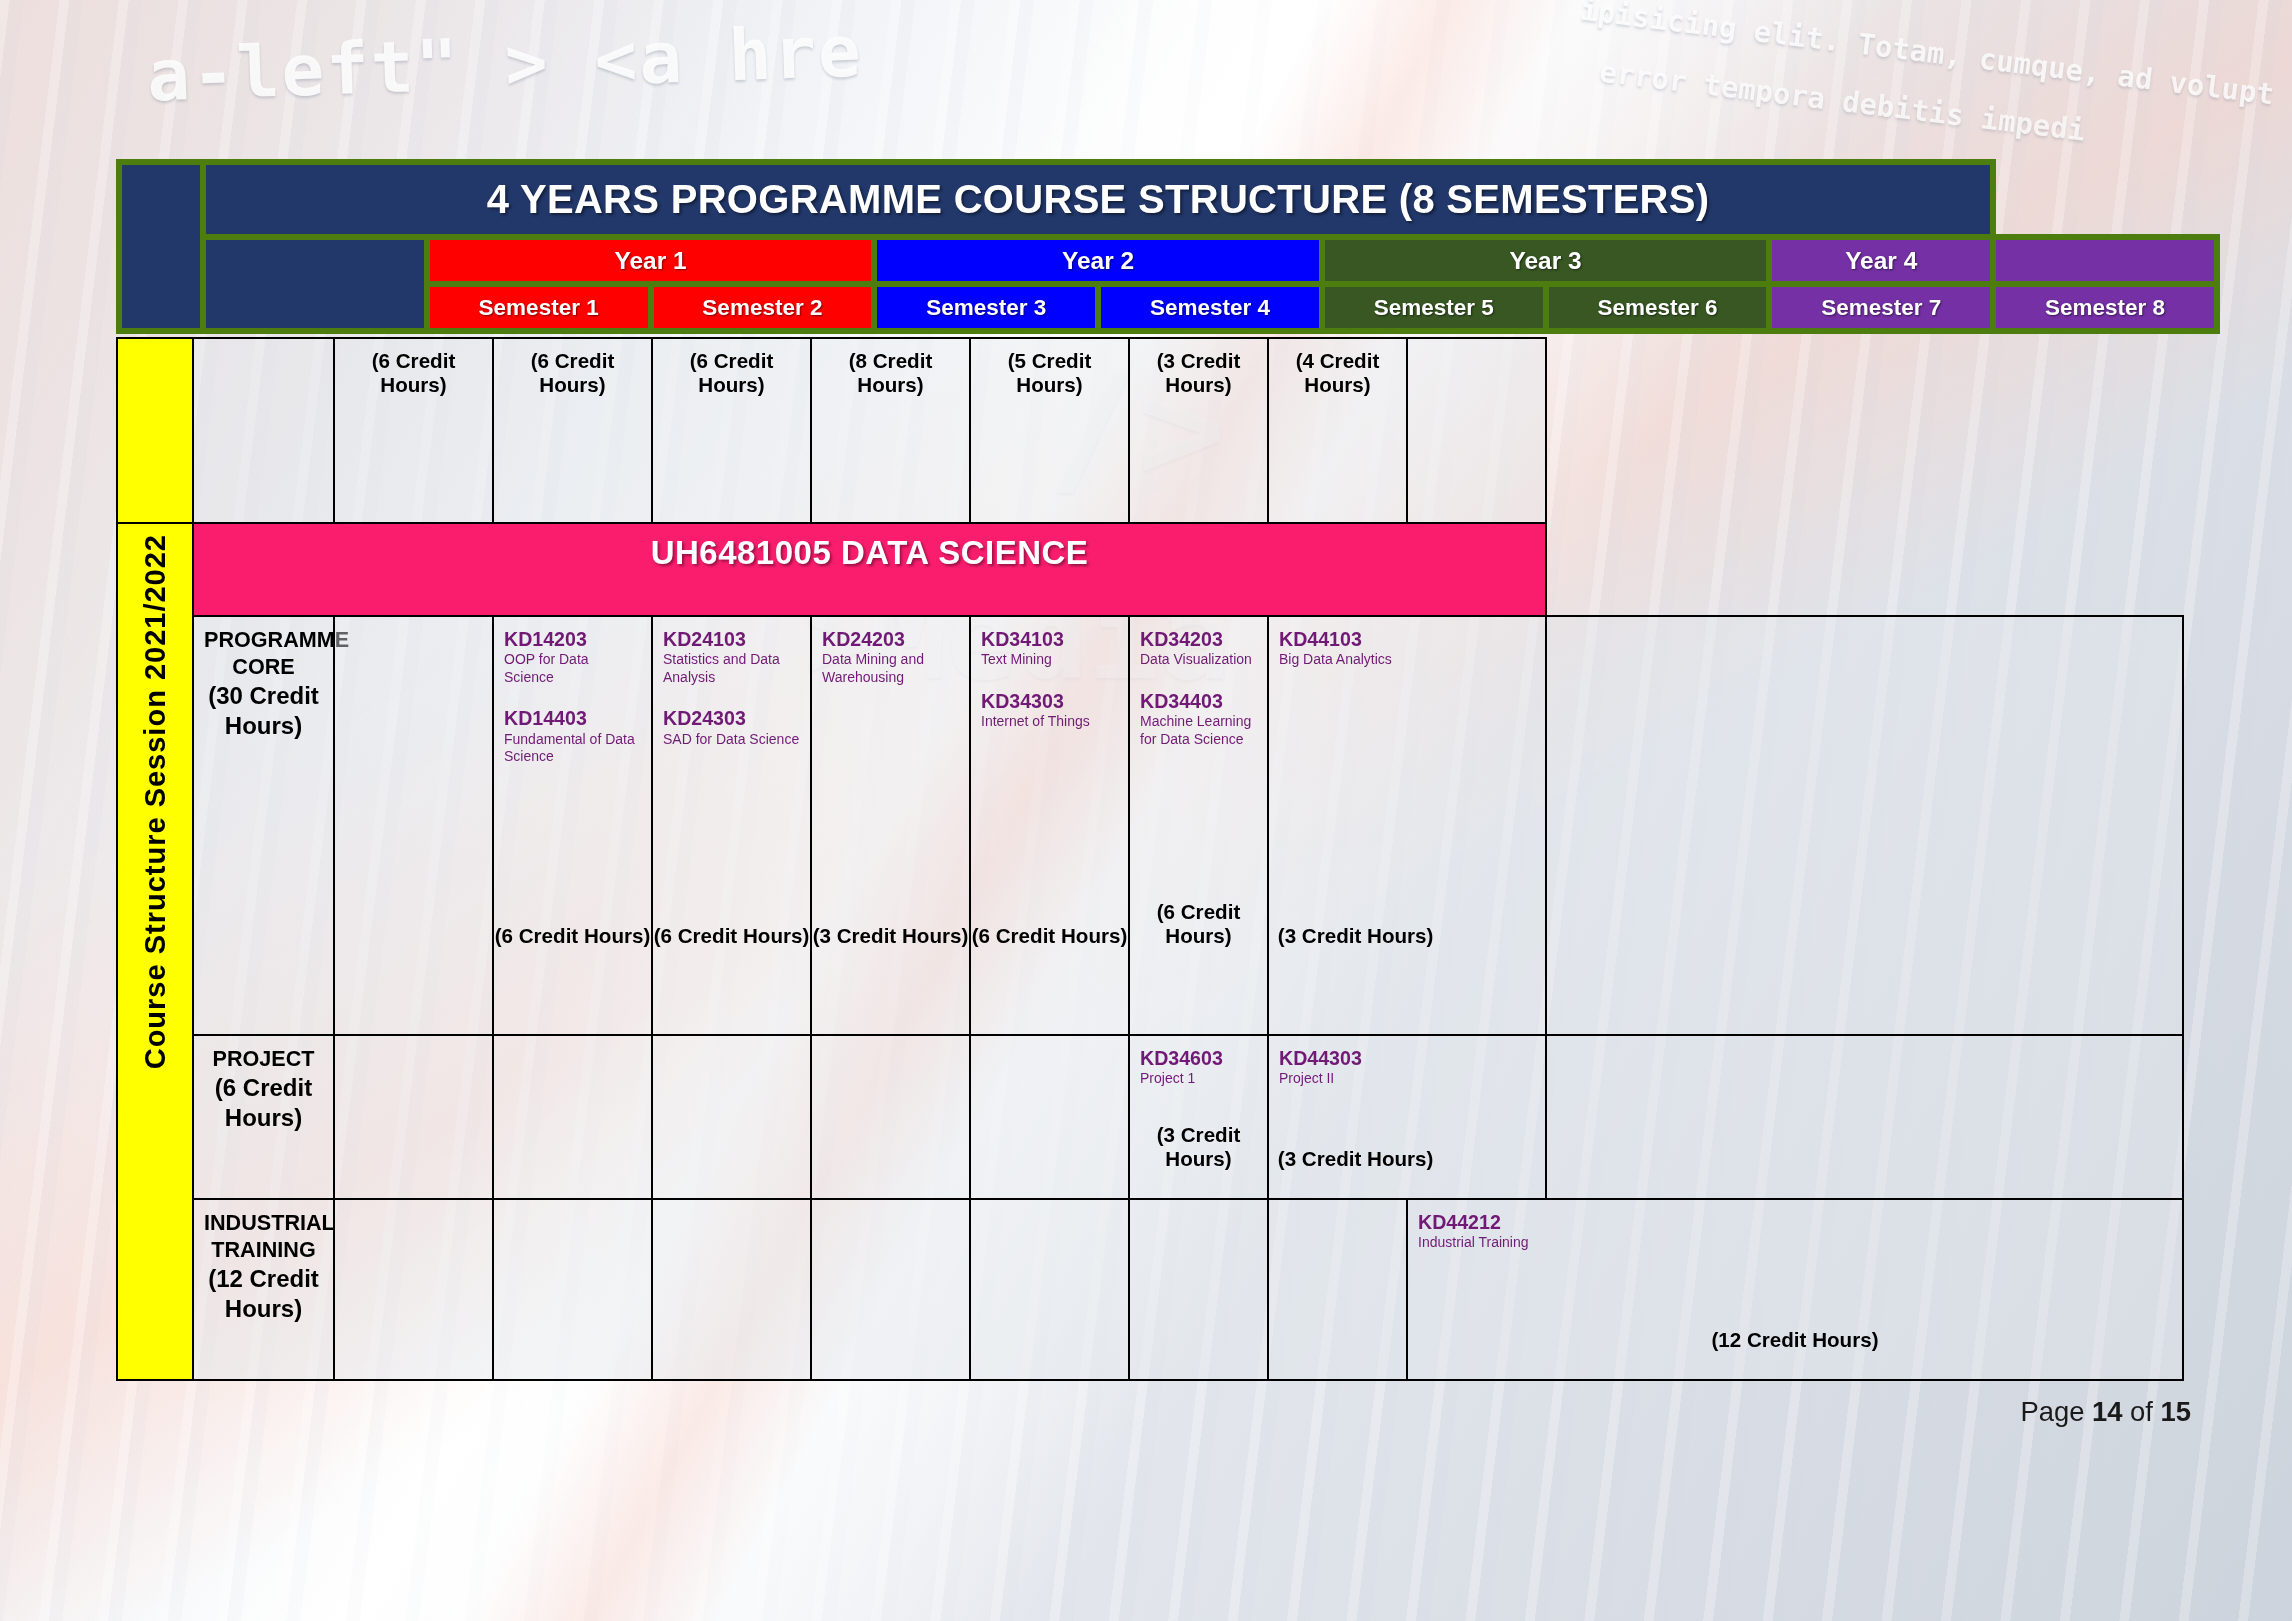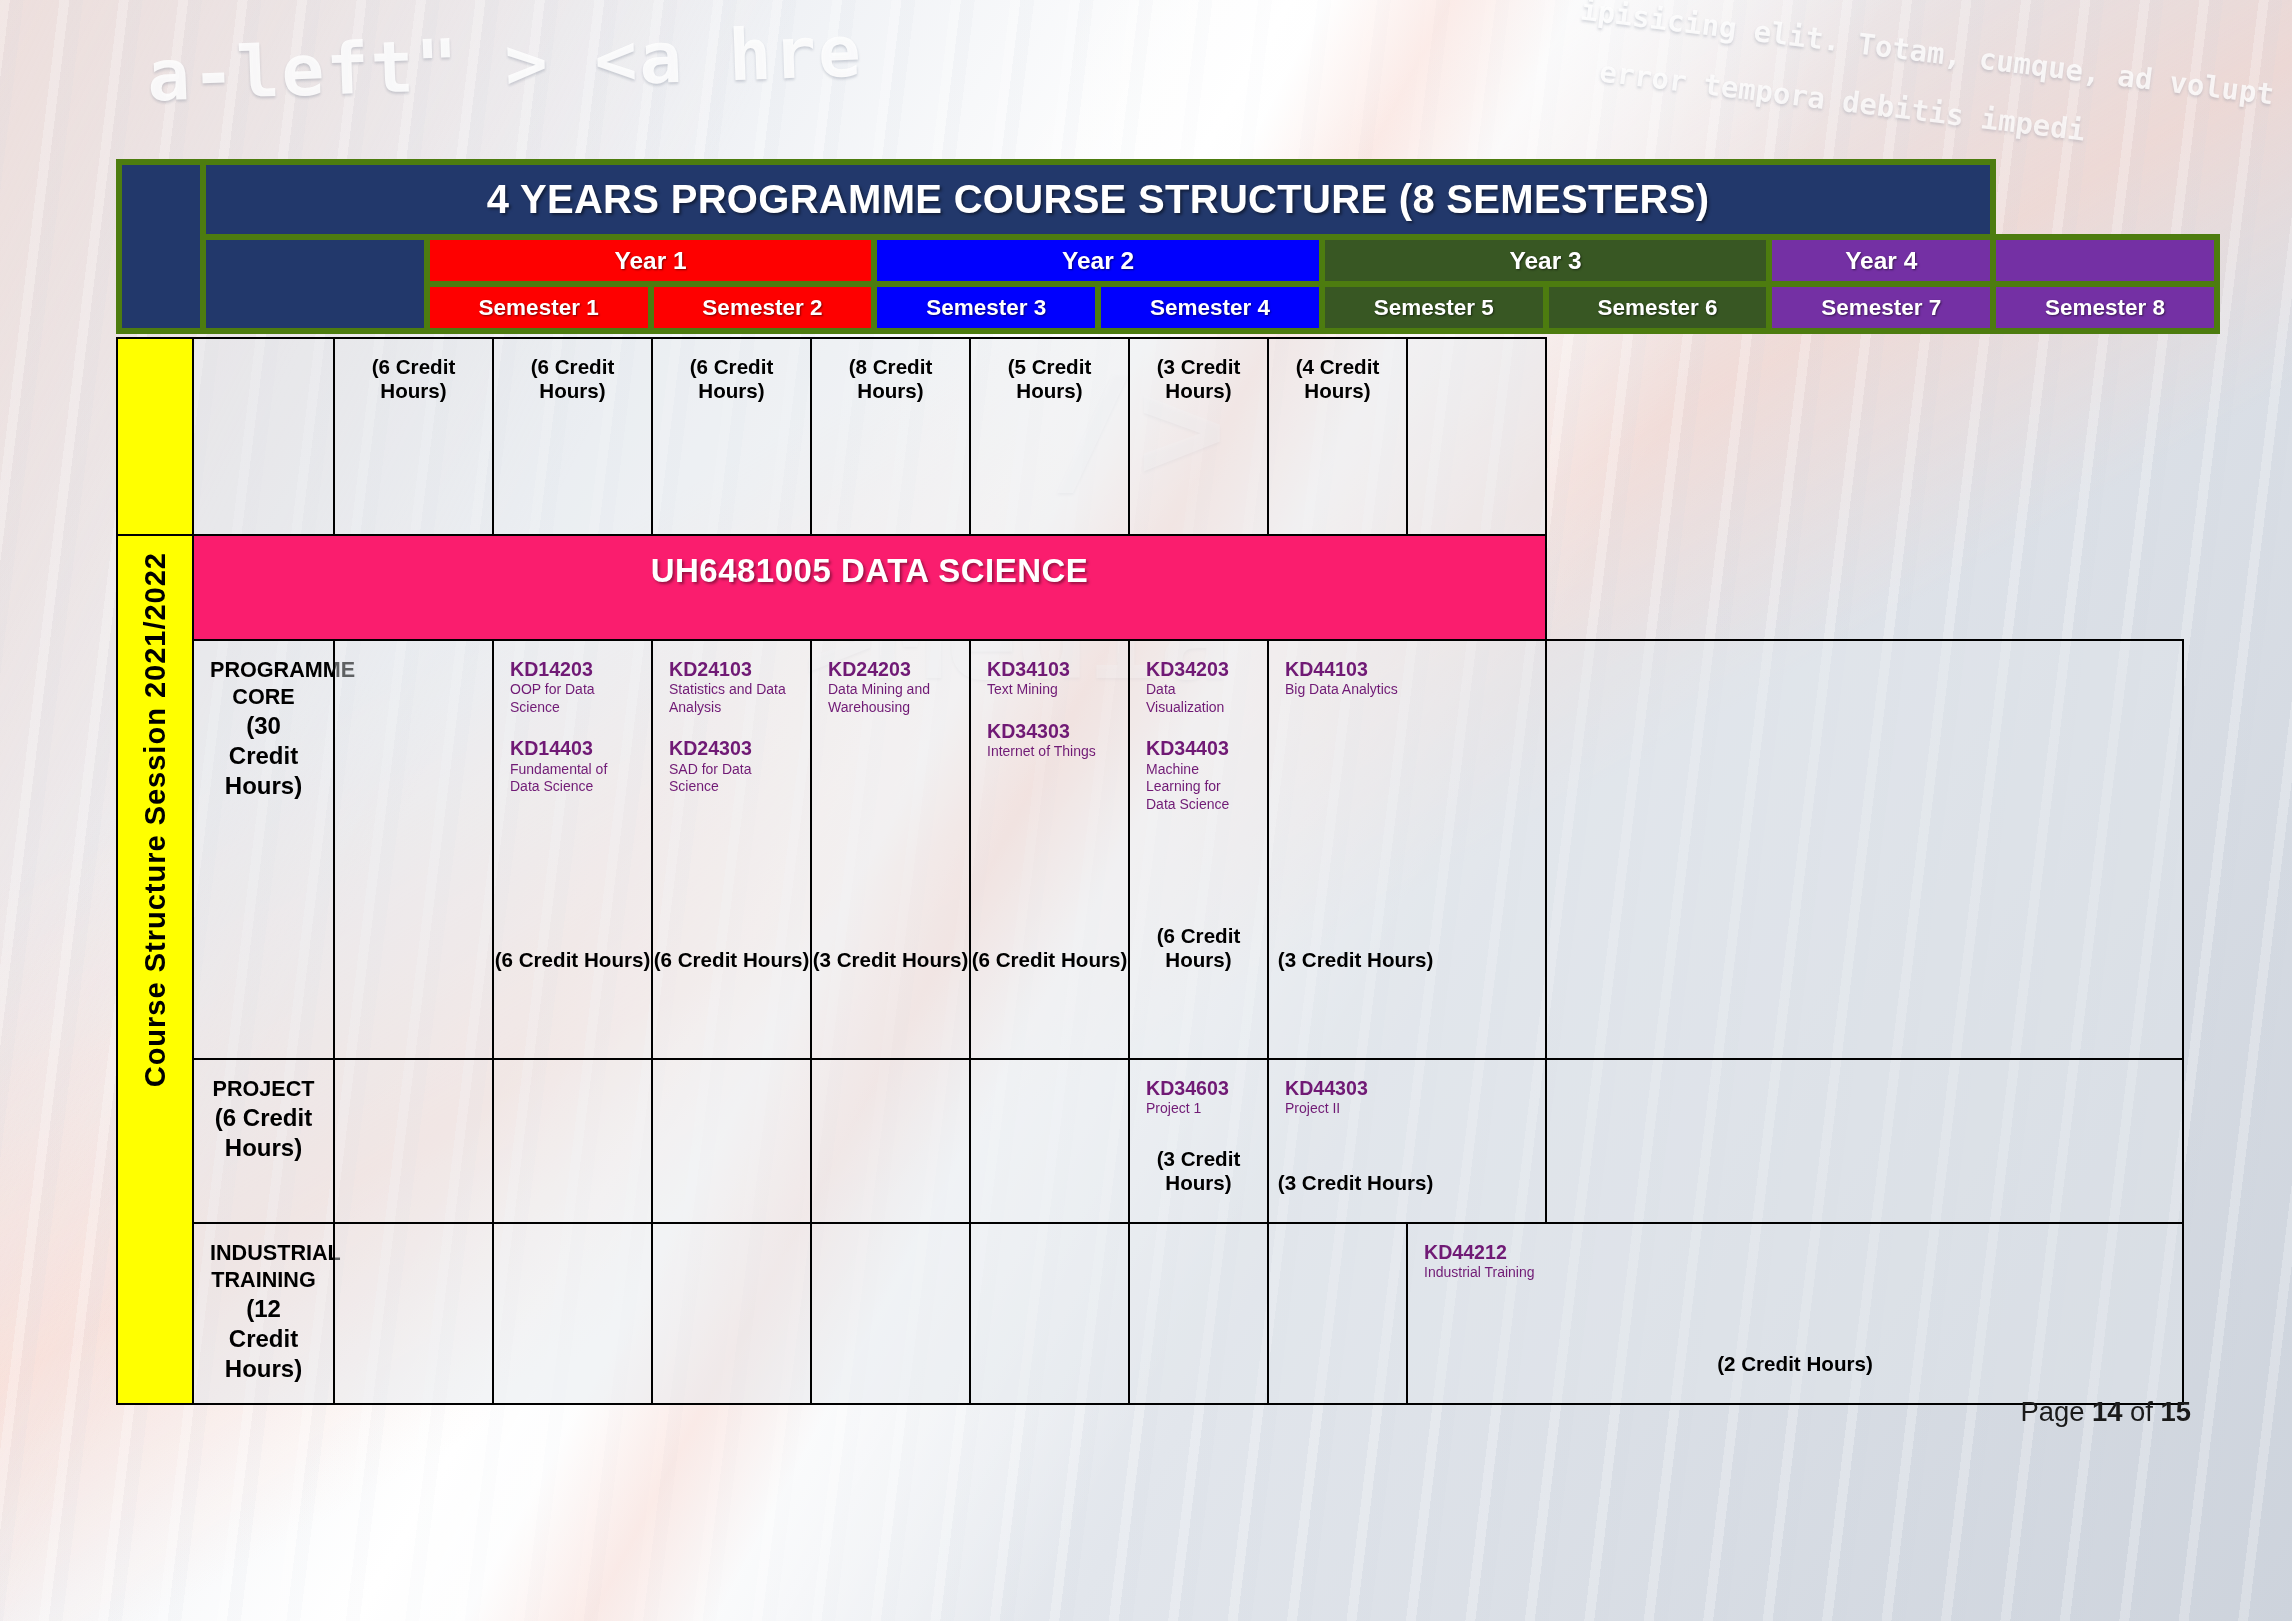--- a/index.html
+++ b/index.html
@@ -54,21 +54,21 @@
   .hdr .yr{height:41px;font-size:24.5px;}
   .hdr .sem{height:41px;font-size:22.5px;}
   .y1{background:#fe0000;}
   .y2{background:#0000fe;}
   .y3{background:#385723;}
   .y4{background:#7430a4;}
 
   
   .main{position:absolute;left:116px;top:337px;width:2068px;}
   .main table{border-collapse:collapse;width:100%;table-layout:fixed;}
-  .main td{border:2.9px solid #000;padding:16px;vertical-align:top;background:rgba(226,230,236,.42);}
+  .main td{border:2.9px solid #000;padding:10px;vertical-align:top;background:rgba(226,230,236,.42);}
   .side{
     background:#ffff00;width:74px;
     border:2.9px solid #000;
     text-align:center;vertical-align:middle;
   }
   .side-txt{
     writing-mode:vertical-rl;transform:rotate(180deg);
     font-size:29px;font-weight:bold;color:#000;letter-spacing:1px;
     white-space:nowrap;display:inline-block;
   }
@@ -270,21 +270,21 @@
       <td class="cell"></td>
       <td class="cell"></td>
       <td class="cell"></td>
       <td class="cell"></td>
       <td class="cell"></td>
       <td class="cell"></td>
       <td class="cell"></td>
       <td class="cell" colspan="2">
         <div class="code">KD44212</div>
         <div class="nm">Industrial Training</div>
-        <div class="hrs"><span>(2 Credit Hours)</span></div>
+        <div class="hrs"><span>(12 Credit Hours)</span></div>
       </td>
     </tr>
   </tbody>
     </table>
 </div>
 
 <div class="footer">
   <span>Page </span><b>14</b><span> of </span><b>15</b>
 </div>
 

